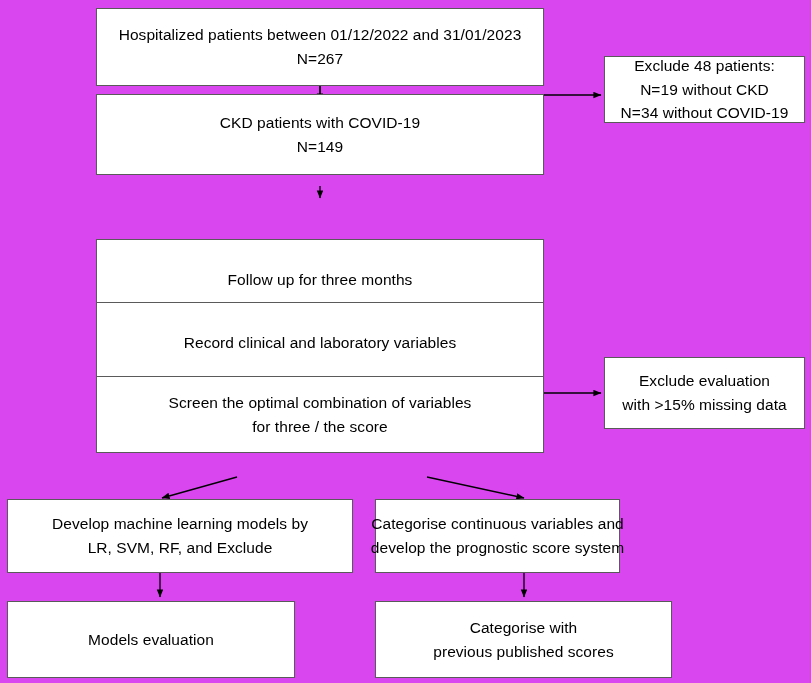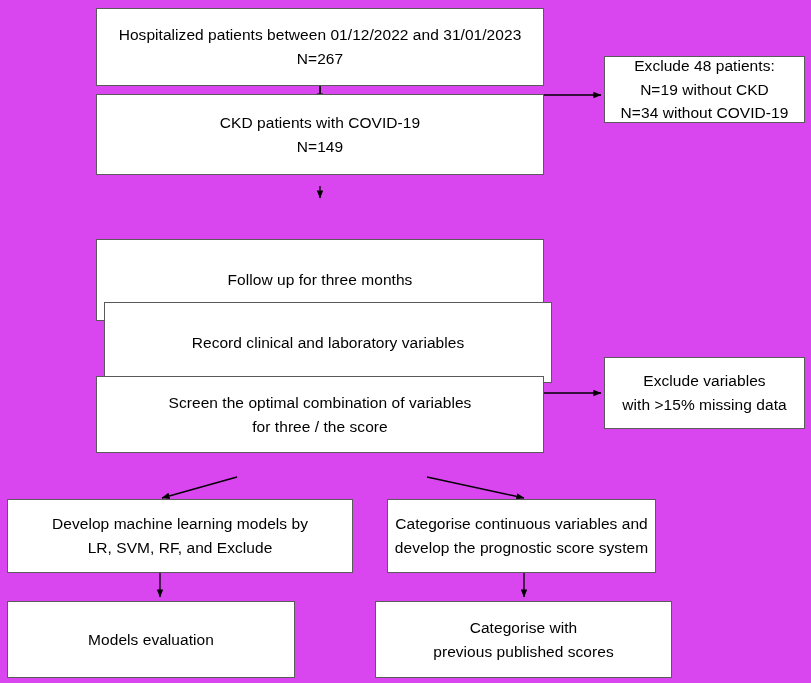--- a/index.html
+++ b/index.html
@@ -89,40 +89,40 @@
 
   <div class="node" style="left:96px; top:94px; width:448px; height:81px;">
     <span class="line">CKD patients with COVID-19</span>
     <span class="line">N=149</span>
   </div>
 
   <div class="node" style="left:96px; top:203px; width:448px; height:82px;margin-top:36px;">
     <span class="line">Follow up for three months</span>
   </div>
 
-  <div class="node" style="left:104px; top:302px; width:448px; height:81px;">
+  <div class="node" style="left:96px; top:302px; width:448px; height:81px;">
     <span class="line">Record clinical and laboratory variables</span>
   </div>
 
   <div class="node" style="left:604px; top:357px; width:201px; height:72px;">
-    <span class="line">Exclude variables</span>
+    <span class="line">Exclude evaluation</span>
     <span class="line">with &gt;15% missing data</span>
   </div>
 
   <div class="node" style="left:96px; top:376px; width:448px; height:77px;">
     <span class="line">Screen the optimal combination of variables</span>
     <span class="line">for three / the score</span>
   </div>
 
   <div class="node" style="left:7px; top:499px; width:346px; height:74px;">
     <span class="line">Develop machine learning models by</span>
     <span class="line">LR, SVM, RF, and Exclude</span>
   </div>
 
-  <div class="node" style="left:375px; top:499px; width:269px; height:74px;margin-left:12px;">
+  <div class="node" style="left:375px; top:499px; width:245px; height:74px;">
     <span class="line">Categorise continuous variables and</span>
     <span class="line">develop the prognostic score system</span>
   </div>
 
   <div class="node" style="left:7px; top:601px; width:288px; height:77px;">
     <span class="line">Models evaluation</span>
   </div>
 
   <div class="node" style="left:375px; top:601px; width:297px; height:77px;">
     <span class="line">Categorise with</span>

